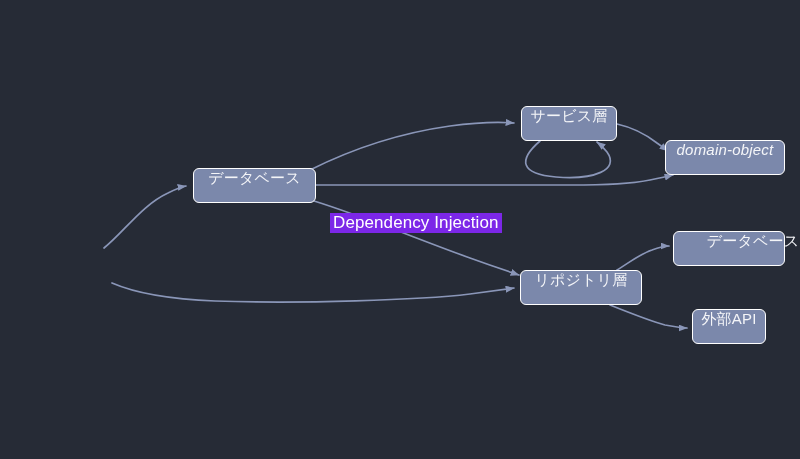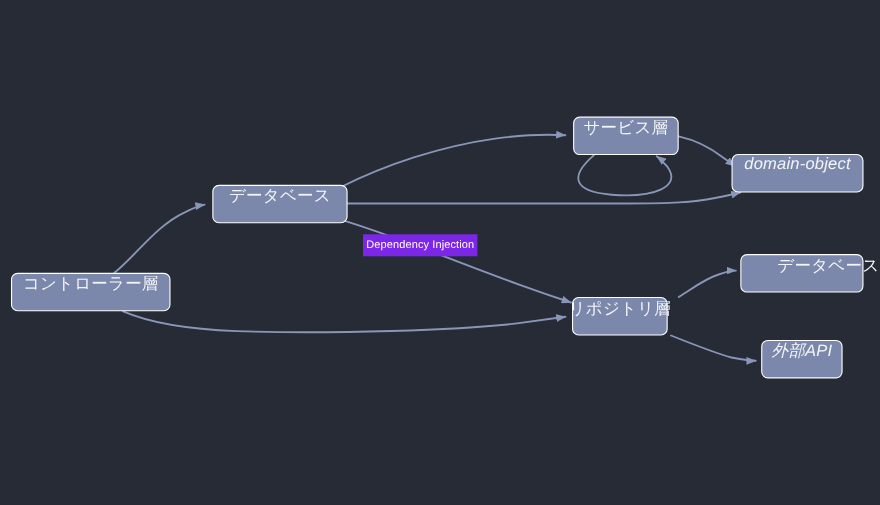--- a/index.html
+++ b/index.html
@@ -40,21 +40,21 @@
     font-size: 15px;
     letter-spacing: 0.2px;
     white-space: nowrap;
     text-rendering: optimizeLegibility;
   }
   .edge-label {
     position: absolute;
     box-sizing: border-box;
     background: #7c27e8;
     color: #ffffff;
-    font-size: 10px;
+    font-size: 17px;
     line-height: 20px;
     padding: 0 3px;
     white-space: nowrap;
     letter-spacing: 0.1px;
   }
 </style>
 </head>
 <body>
 
 <div id="diagram-root">
@@ -81,43 +81,40 @@
       <path d="M 617,124 C 635,128 648,136 657,143 Q 664,148 668,151" marker-end="url(#arrowhead)"></path>
 
       <path d="M 540,141 C 518,160 520,174 556,177 C 594,180 620,170 607,152 Q 601,145 597,142" marker-end="url(#arrowhead)"></path>
 
       <path d="M 617,270 C 630,262 640,254 652,250 C 660,247 665,246 669,246" marker-end="url(#arrowhead)"></path>
 
       <path d="M 610,305 C 630,313 650,321 665,325 C 676,327 682,328 687,328" marker-end="url(#arrowhead)"></path>
     </g>
   </svg>
 
-  <div class="node" style="left:10px; top:248px; width:145px; height:35px;">
-    <span>コントローラー層</span>
-  </div>
 
   <div class="node" style="left:193px; top:168px; width:123px; height:35px;">
     <span>データベース</span>
   </div>
 
   <div class="node" style="left:521px; top:106px; width:96px; height:35px;">
     <span>サービス層</span>
   </div>
 
   <div class="node" style="left:665px; top:140px; width:120px; height:35px;font-style:italic;">
     <span>domain-object</span>
   </div>
 
-  <div class="node" style="left:520px; top:270px; width:87px; height:35px;font-family:Liberation Mono, monospace;">
+  <div class="node" style="left:520px; top:270px; width:122px; height:35px;font-family:Liberation Mono, monospace;">
     <span>リポジトリ層</span>
   </div>
 
   <div class="node" style="left:673px; top:231px; width:112px; height:35px;padding-left:48px;">
     <span>データベース</span>
   </div>
 
-  <div class="node" style="left:692px; top:309px; width:74px; height:35px;font-style:italic;">
+  <div class="node" style="left:692px; top:309px; width:74px; height:35px;">
     <span>外部API</span>
   </div>
 
   <div class="edge-label" style="left:330px; top:213px;">Dependency Injection</div>
 
 </div>
 
 </body></html>

